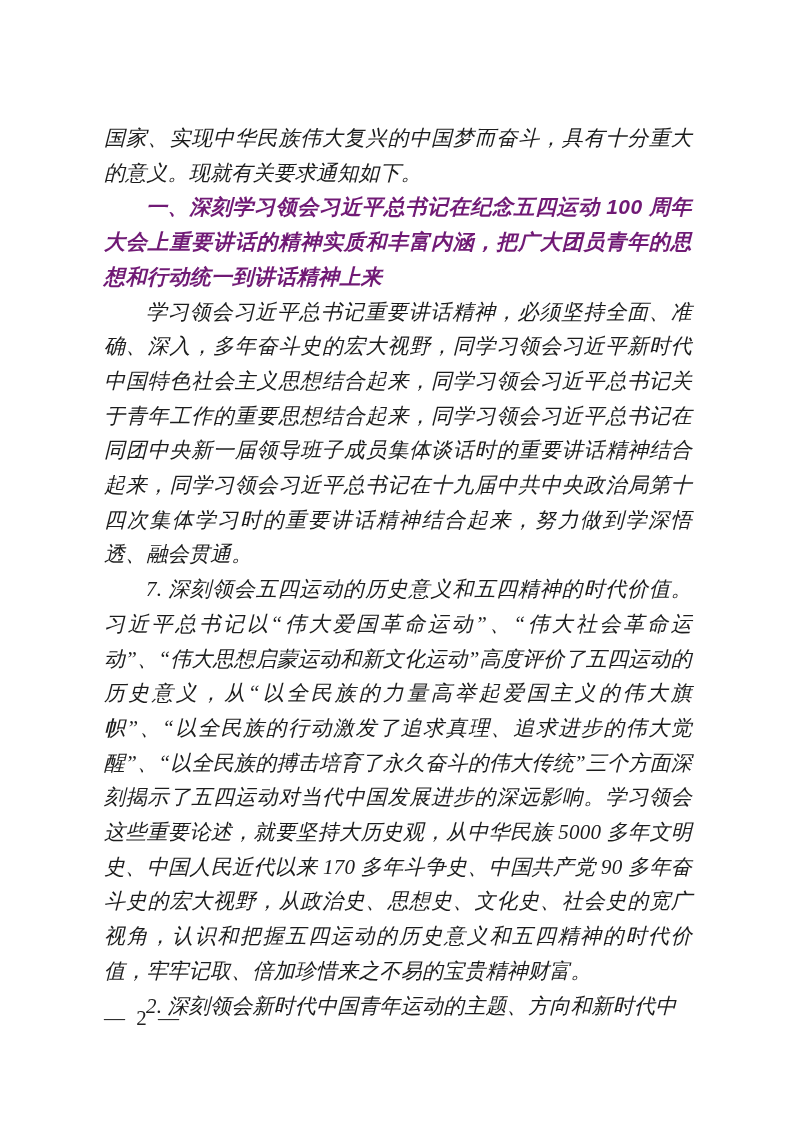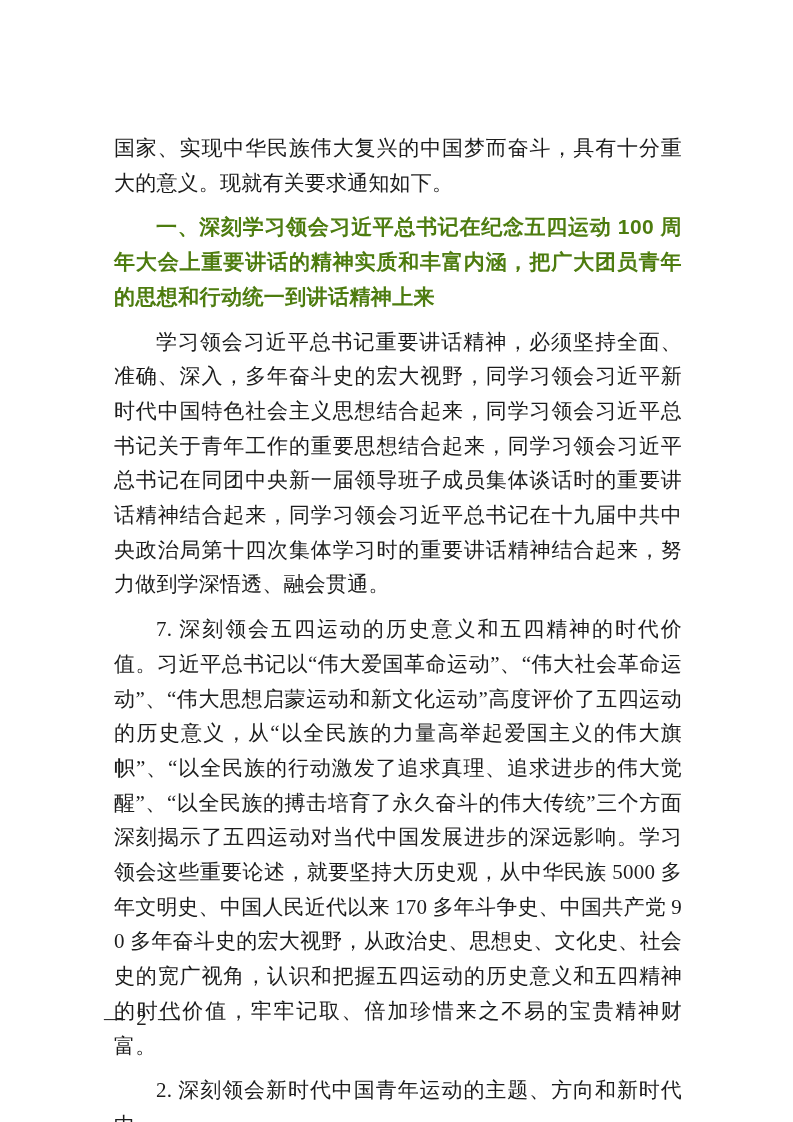--- a/index.html
+++ b/index.html
@@ -16,36 +16,37 @@
     font-family: "Liberation Serif", "DejaVu Serif", serif;
     color: #1a1a1a;
   }
   .content {
     position: absolute;
     left: 104px;
     top: 121px;
     width: 588px;
   }
   .para {
-    margin: 10px;
+    margin: 0;
     font-size: 21px;
     line-height: 34.7px;
     text-align: justify;
     text-justify: inter-character;
     letter-spacing: 0.2px;
     word-break: break-all;
     color: #1c1c1c;
+    font-style: italic;
   }
   .para.indent {
     text-indent: 2em;
   }
   .para.heading {
     font-family: "Liberation Sans", "DejaVu Sans", sans-serif;
     font-weight: bold;
-    color: #4d7c0f;
+    color: #701a75;
     letter-spacing: 0.4px;
   }
   .para .lead {
     
     color: #1c1c1c;
   }
   .page-number {
     position: absolute;
     left: 104px;
     top: 1001px;

